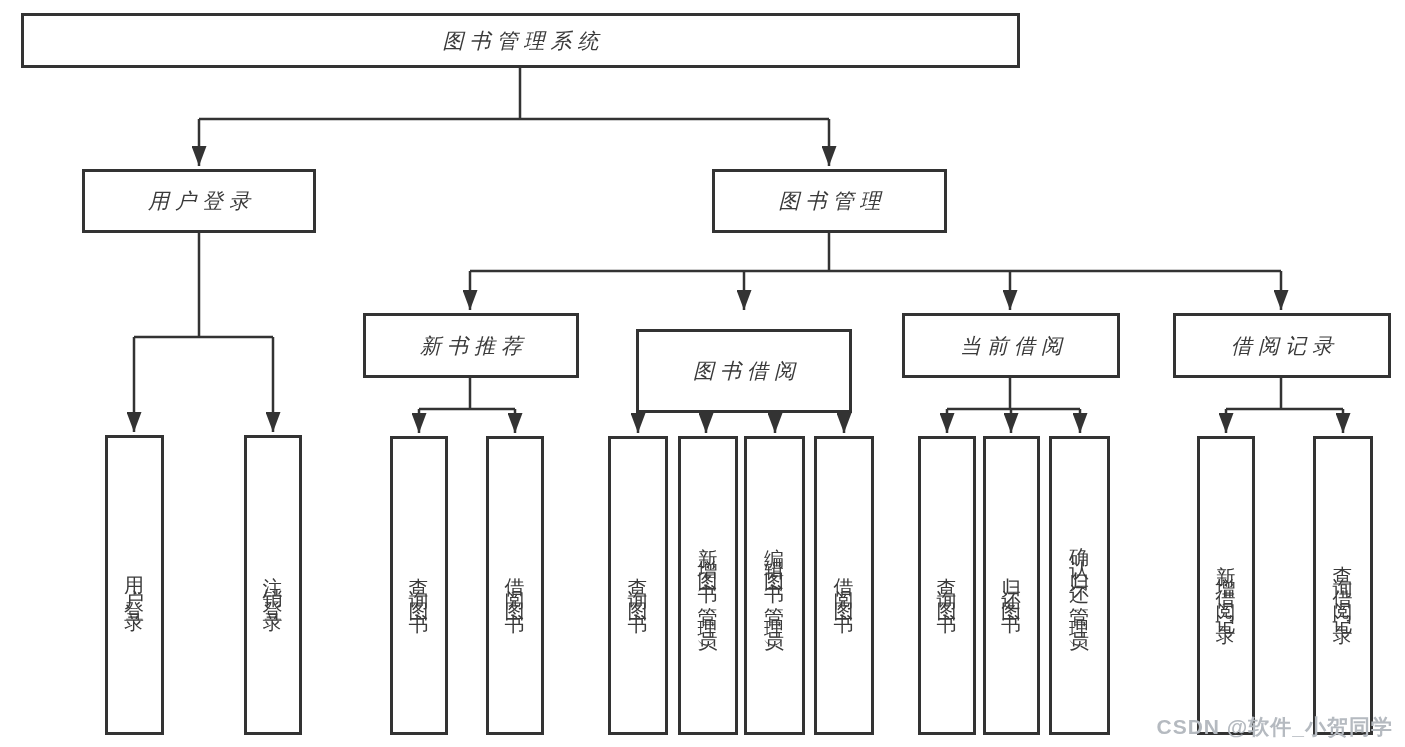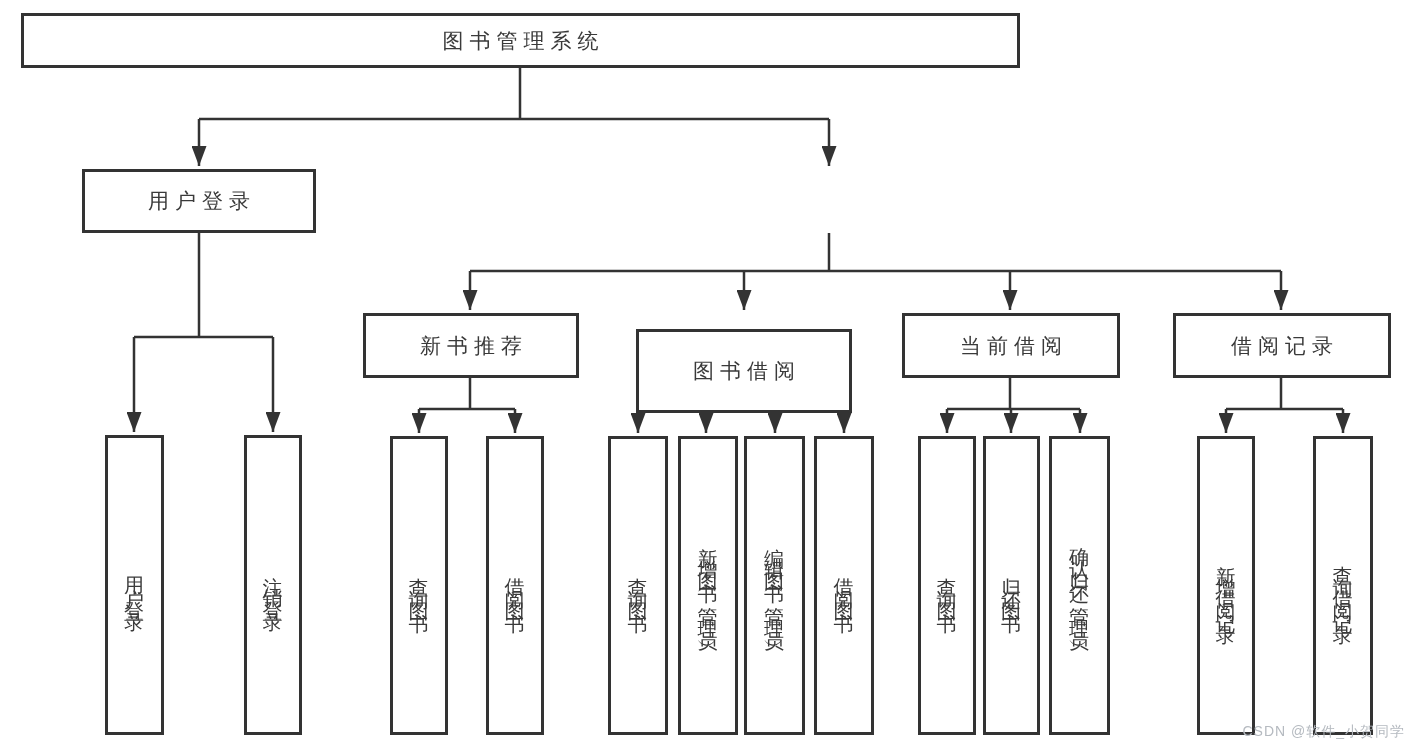--- a/index.html
+++ b/index.html
@@ -18,44 +18,46 @@
     position:absolute;
     box-sizing:border-box;
     border:3px solid #333333;
     background:#ffffff;
     display:flex; align-items:center; justify-content:center;
     font-size:21px;
     color:#3a3a3a;
     letter-spacing:6px;
     text-indent:6px;
     white-space:nowrap;
+    font-style:italic;
   }
   .vbox {
     position:absolute;
     box-sizing:border-box;
     border:3px solid #333333;
     background:#ffffff;
     display:flex; align-items:center; justify-content:center;
   }
   .vbox span {
     writing-mode:vertical-rl;
     text-orientation:mixed;
     font-size:20px;
     line-height:1;
     letter-spacing:12px;
     color:#3a3a3a;
   }
   #watermark {
     position:absolute;
-    right:0; bottom:6px;
-    font-size:14px;
+    right:12px; bottom:6px;
+    font-size:21px;
     letter-spacing:1px;
     color:#b5bac0;
     z-index:5;
     white-space:nowrap;
+    font-weight:bold;
   }
 </style>
 </head>
 <body>
 
 <div id="stage">
 
   <svg id="connectors" viewBox="0 0 1405 747" xmlns="http://www.w3.org/2000/svg">
     <defs>
       <marker id="arrow" markerUnits="strokeWidth" markerWidth="8" markerHeight="6" refX="8" refY="3" orient="auto">
@@ -95,20 +97,21 @@
 
       <path d="M1281,378 V409 M1226,409 H1343"></path>
       <path d="M1226,409 V433" marker-end="url(#arrow)"></path>
       <path d="M1343,409 V433" marker-end="url(#arrow)"></path>
     </g>
   </svg>
 
   <div class="hbox" style="left:21px; top:13px; width:999px; height:55px;">图书管理系统</div>
 
   <div class="hbox" style="left:82px; top:169px; width:234px; height:64px;">用户登录</div>
+  <div class="hbox" style="left:712px; top:169px; width:235px; height:64px;">图书管理</div>
 
   <div class="hbox" style="left:363px; top:313px; width:216px; height:65px;text-align:center;">新书推荐</div>
   <div class="hbox" style="left:636px; top:313px; width:216px; height:84px;margin-top:16px;">图书借阅</div>
   <div class="hbox" style="left:1173px; top:313px; width:218px; height:65px;">借阅记录</div>
   <div class="hbox" style="left:902px; top:313px; width:218px; height:65px;">当前借阅</div>
 
   <div class="vbox" style="left:105px; top:435px; width:59px; height:300px;">
     <span>用户登录</span>
   </div>
   <div class="vbox" style="left:244px; top:435px; width:58px; height:300px;">

